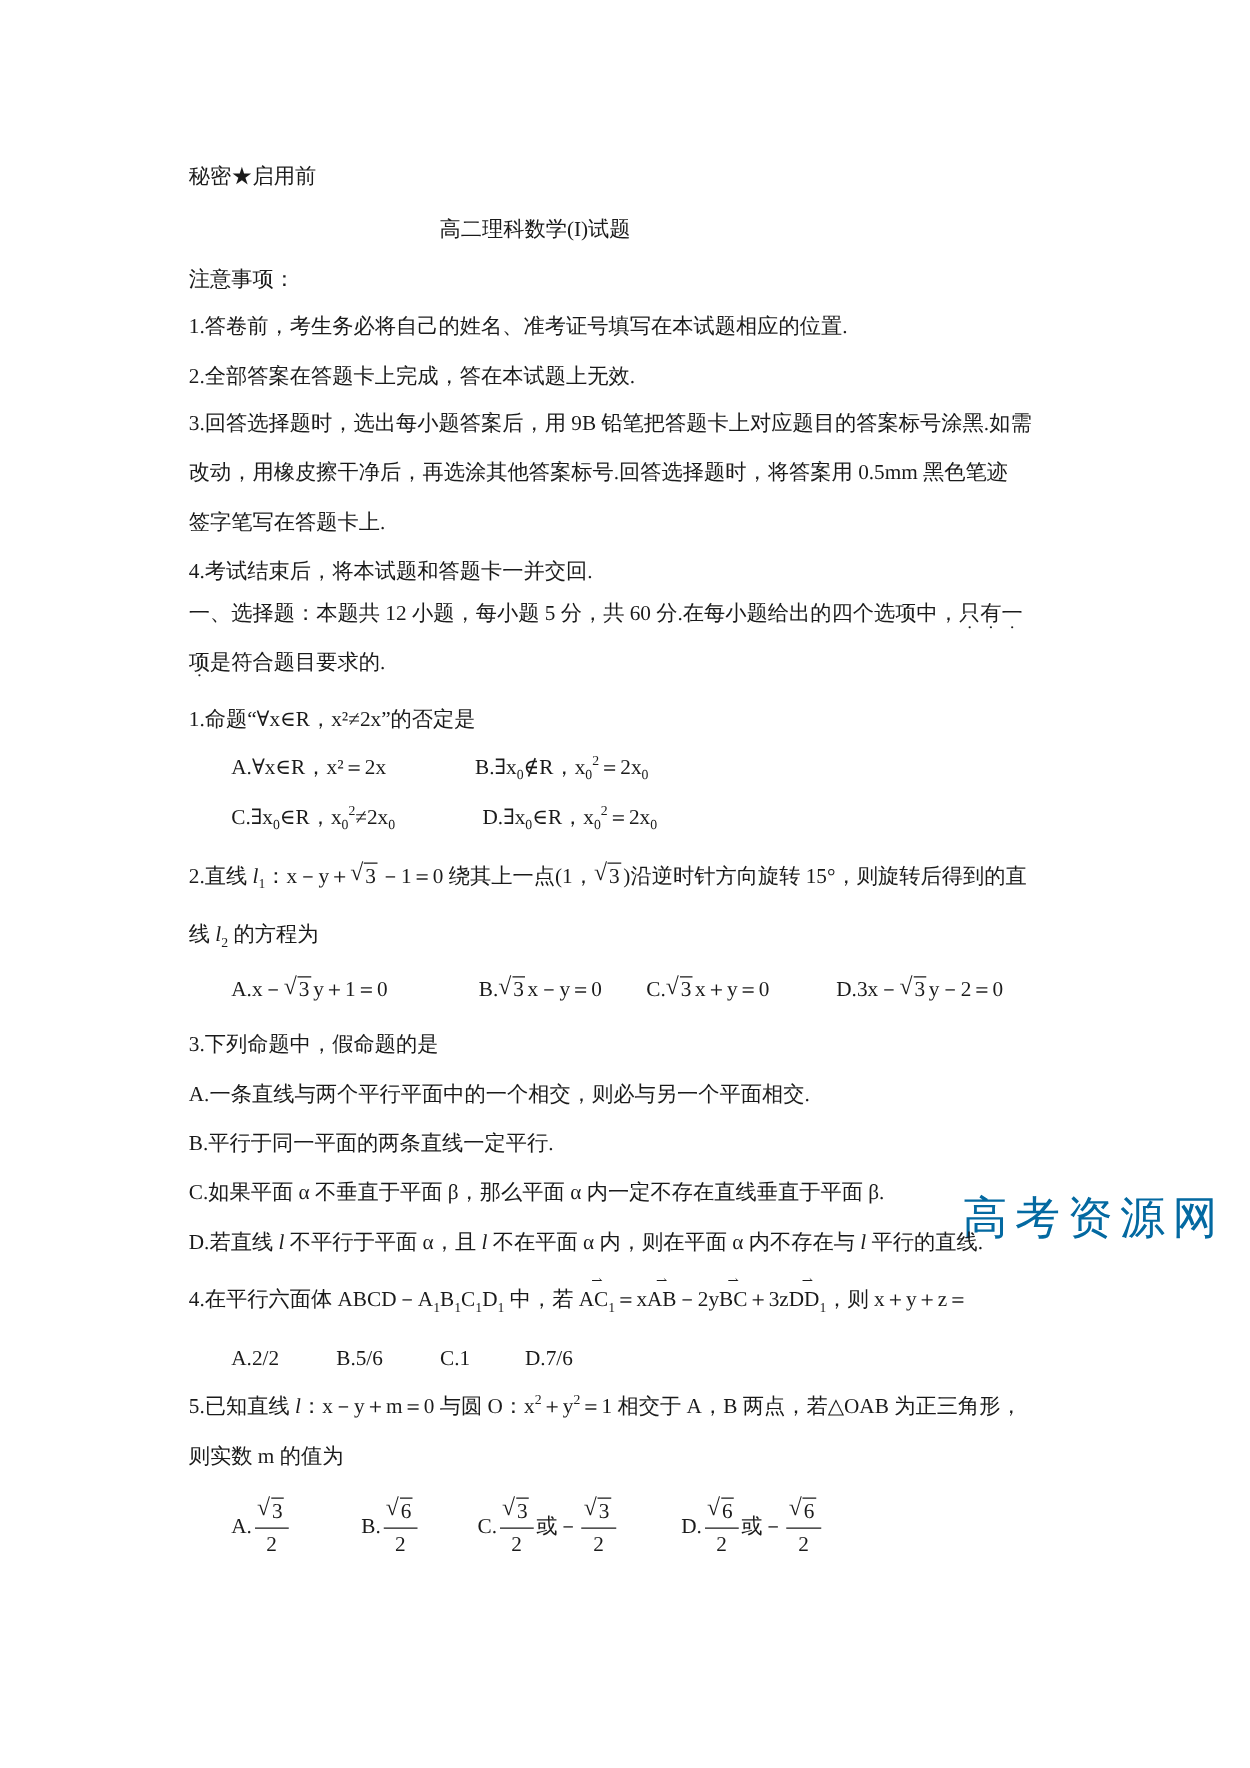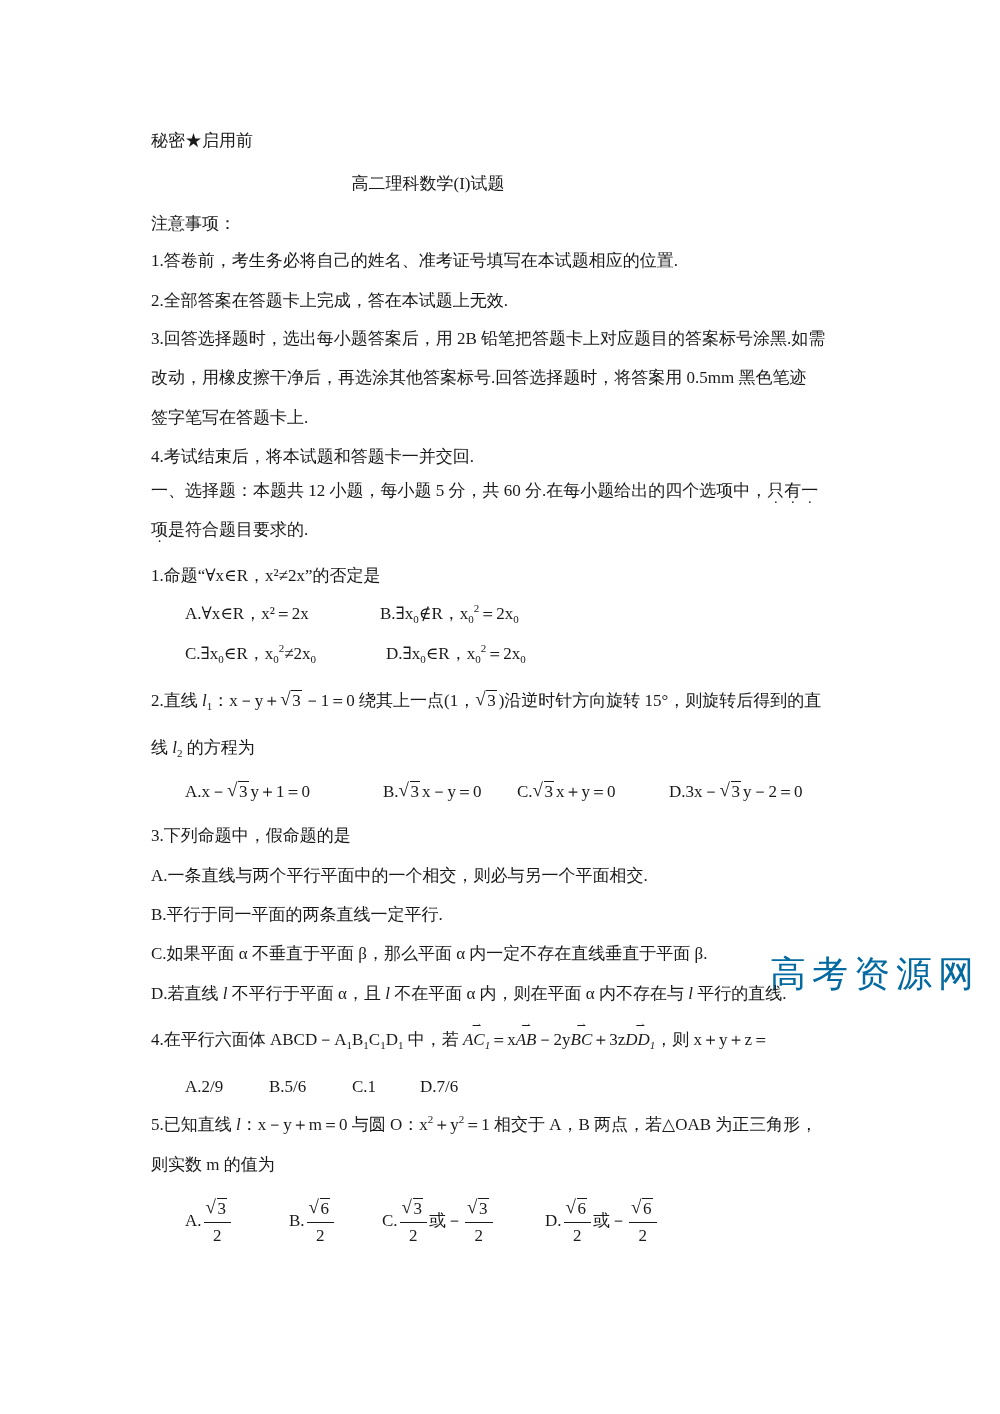--- a/index.html
+++ b/index.html
@@ -8,39 +8,39 @@
   .line { position:absolute; left:151px; white-space:nowrap; line-height:22px; }
   .title { position:absolute; left:0; width:856px; text-align:center; top:172px; font-size:17px; }
   .opt { position:absolute; white-space:nowrap; line-height:22px;margin-left:34px; }
   sub, sup { font-size:11px; line-height:0; }
   .sqrt { display:inline-block; position:relative; padding-left:11px; margin-right:2px; }
   .sqrt::before { content:"√"; position:absolute; left:0; top:-2px; font-size:19px; }
   .sqrt .rad { border-top:1px solid #1a1a1a; padding:0 1px; }
   .frac { display:inline-flex; flex-direction:column; align-items:center; vertical-align:middle; margin:0 2px; }
   .frac .num { border-bottom:1px solid #1a1a1a; padding:0 2px 2px; line-height:22px; }
   .frac .den { padding-top:2px; line-height:22px; }
-  .vec { display:inline-block; position:relative; font-style:italic; }
+  .vec { display:inline-block; position:relative; }
   .vec::before { content:"⇀"; position:absolute; top:-15px; left:0; right:0; text-align:center; font-size:11px; font-style:normal; }
   .dot-em { position:relative; }
   .dot-em::after { content:"·"; position:absolute; left:50%; bottom:-14px; transform:translateX(-50%); font-size:14px; }
   .watermark { position:absolute; left:770px; top:950px; font-size:36px; color:#0369a1; letter-spacing:6px; }
   i.l { font-style:italic; }
 </style>
 </head>
 <body>
 
 <div class="watermark">高考资源网</div>
 
 <div class="line" style="top:130px">秘密★启用前</div>
 <div class="title">高二理科数学(I)试题</div>
 
 <div class="line" style="top:213px">注意事项：</div>
 <div class="line" style="top:250px">1.答卷前，考生务必将自己的姓名、准考证号填写在本试题相应的位置.</div>
 <div class="line" style="top:290px">2.全部答案在答题卡上完成，答在本试题上无效.</div>
-<div class="line" style="top:328px">3.回答选择题时，选出每小题答案后，用 2B 铅笔把答题卡上对应题目的答案标号涂黑.如需</div>
+<div class="line" style="top:328px">3.回答选择题时，选出每小题答案后，用 9B 铅笔把答题卡上对应题目的答案标号涂黑.如需</div>
 <div class="line" style="top:367px">改动，用橡皮擦干净后，再选涂其他答案标号.回答选择题时，将答案用 0.5mm 黑色笔迹</div>
 <div class="line" style="top:407px">签字笔写在答题卡上.</div>
 <div class="line" style="top:446px">4.考试结束后，将本试题和答题卡一并交回.</div>
 
 <div class="line" style="top:480px">
   <span>一、选择题：本题共 12 小题，每小题 5 分，共 60 分.在每小题给出的四个选项中，</span><span class="dot-em">只</span><span class="dot-em">有</span><span class="dot-em">一</span>
 </div>
 <div class="line" style="top:519px">
   <span class="dot-em">项</span><span>是符合题目要求的.</span>
 </div>
@@ -80,21 +80,21 @@
 <div class="line" style="top:865px">A.一条直线与两个平行平面中的一个相交，则必与另一个平面相交.</div>
 <div class="line" style="top:904px">B.平行于同一平面的两条直线一定平行.</div>
 <div class="line" style="top:943px">C.如果平面 α 不垂直于平面 β，那么平面 α 内一定不存在直线垂直于平面 β.</div>
 <div class="line" style="top:983px">
   <span>D.若直线 </span><i class="l">l</i><span> 不平行于平面 α，且 </span><i class="l">l</i><span> 不在平面 α 内，则在平面 α 内不存在与 </span><i class="l">l</i><span> 平行的直线.</span>
 </div>
 
 <div class="line" style="top:1029px">
   <span>4.在平行六面体 ABCD－A</span><sub>1</sub><span>B</span><sub>1</sub><span>C</span><sub>1</sub><span>D</span><sub>1</sub><span> 中，若 </span><span class="vec"><span>AC</span><sub>1</sub></span><span>＝x</span><span class="vec">AB</span><span>－2y</span><span class="vec">BC</span><span>＋3z</span><span class="vec"><span>DD</span><sub>1</sub></span><span>，则 x＋y＋z＝</span>
 </div>
-<div class="opt" style="left:151px; top:1076px">A.2/9</div>
+<div class="opt" style="left:151px; top:1076px">A.2/2</div>
 <div class="opt" style="left:235px; top:1076px">B.5/6</div>
 <div class="opt" style="left:318px; top:1076px">C.1</div>
 <div class="opt" style="left:386px; top:1076px">D.7/6</div>
 
 <div class="line" style="top:1114px">
   <span>5.已知直线 </span><i class="l">l</i><span>：x－y＋m＝0 与圆 O：x</span><sup>2</sup><span>＋y</span><sup>2</sup><span>＝1 相交于 A，B 两点，若△OAB 为正三角形，</span>
 </div>
 <div class="line" style="top:1154px">则实数 m 的值为</div>
 
 <div class="opt" style="left:151px; top:1198px">

